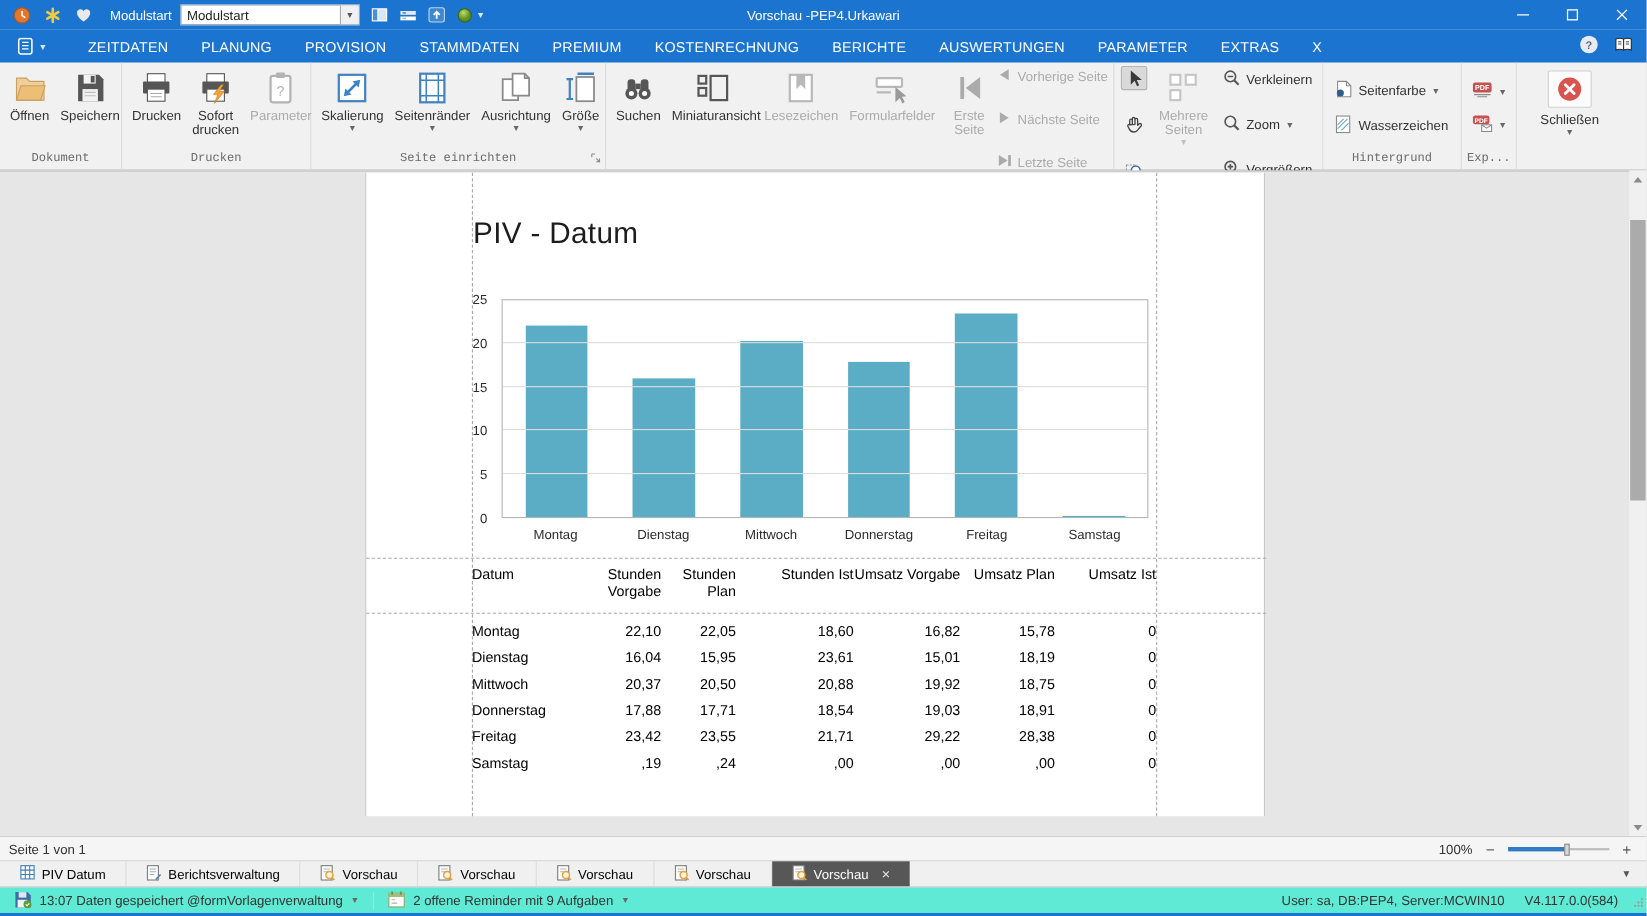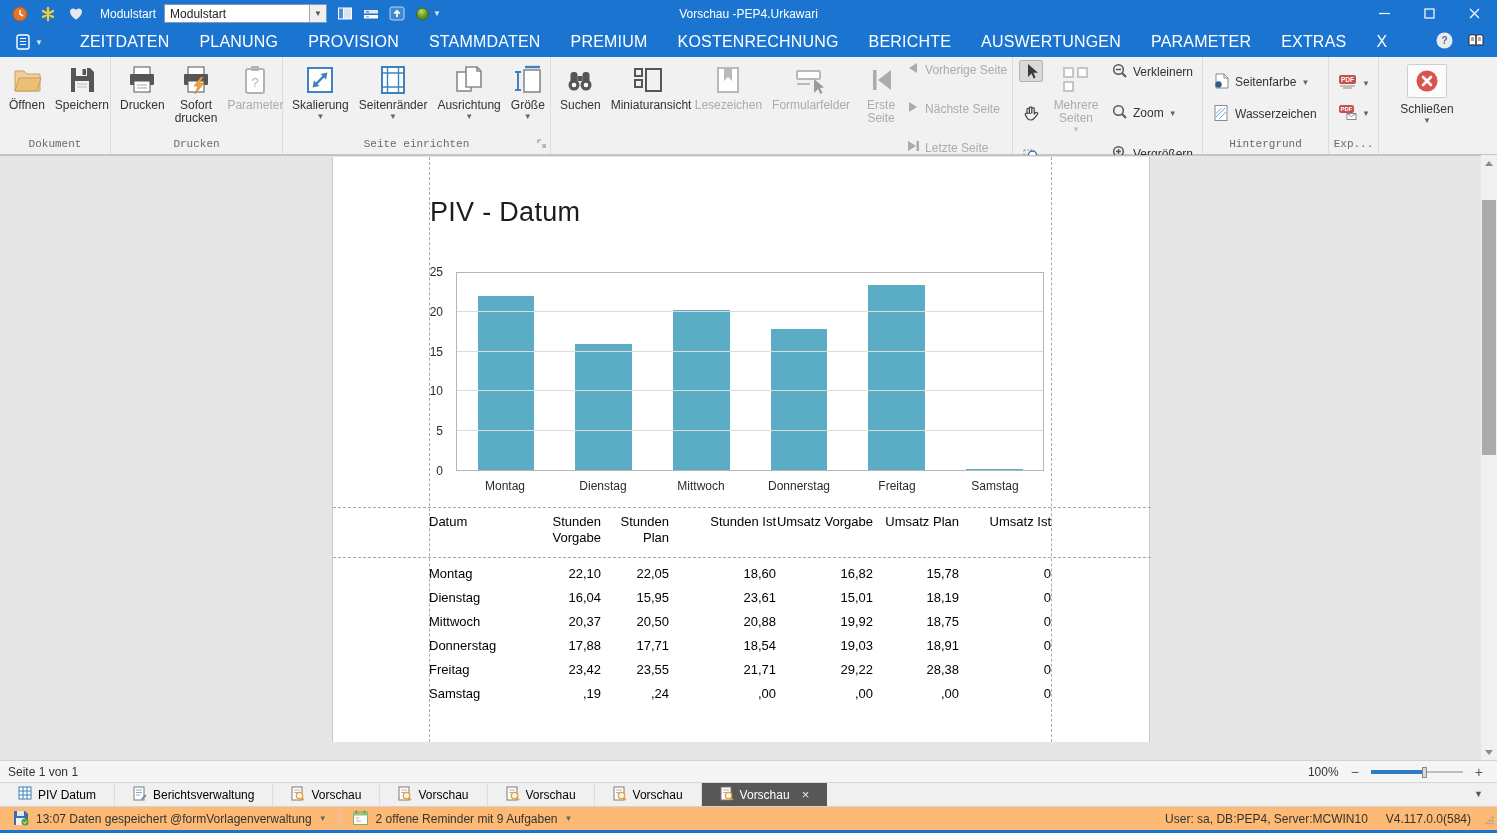--- a/index.html
+++ b/index.html
@@ -16,21 +16,21 @@
   .tb-tool{margin-left:10px;display:flex;align-items:center;}
   .tb-caret{color:#dce9f7;font-size:8px;margin-left:3px;}
   .win-title{position:absolute;left:0;right:0;text-align:center;font-size:12px;pointer-events:none;}
   .win-controls{position:absolute;right:0;top:0;height:27px;display:flex;}
   .win-btn{width:45px;height:27px;display:flex;align-items:center;justify-content:center;}
 
   
   .menubar{position:absolute;top:27px;left:0;width:1497px;height:30px;background:var(--titlebar-blue);display:flex;align-items:center;color:#fff;}
   .menu-launcher{margin-left:16px;display:flex;align-items:center;}
   #menu-items{display:flex;margin-left:22px;}
-  .menu-item{padding:0 15px;font-size:16px;letter-spacing:.2px;cursor:default;}
+  .menu-item{padding:0 15px;font-size:13px;letter-spacing:.2px;cursor:default;}
   .menu-right{position:absolute;right:12px;display:flex;gap:14px;align-items:center;}
 
   
   .ribbon{position:absolute;top:57px;left:0;width:1497px;height:98px;background:#f2f1f1;border-bottom:1px solid #c6c6c6;display:flex;}
   .rgroup{position:relative;border-right:1px solid #dcdcdc;display:flex;flex-direction:column;flex:0 0 auto;}
   .rgroup-body{flex:1;display:flex;align-items:stretch;padding:3px 4px 0 4px;}
   .rgroup-label{height:18px;line-height:16px;text-align:center;font-size:11px;color:#6b6b6b;font-family:Liberation Mono, monospace;}
   .rbtn{display:flex;flex-direction:column;align-items:center;justify-content:flex-start;padding:4px 5px 1px;font-size:12px;color:#333;text-align:center;border-radius:2px;}
   .rbtn .ric{height:32px;display:flex;align-items:center;justify-content:center;}
   .rbtn .lbl{line-height:13px;margin-top:3px;max-width:74px;}
@@ -90,21 +90,21 @@
   .zthumb{position:absolute;left:51px;top:1px;width:5px;height:11px;background:#d8d8d8;border:1px solid #8a8a8a;}
   .zbtn{color:#555;font-size:14px;line-height:14px;}
 
   .tabbar{position:absolute;top:782px;left:0;width:1497px;height:24px;background:#f0f0f0;border-top:1px solid #d8d8d8;display:flex;align-items:stretch;}
   #tabs{display:flex;}
   .tab{display:flex;align-items:center;gap:6px;padding:0 18px;font-size:12px;color:#000000;border-right:1px solid #ddd;}
   .tab.active{background:var(--tab-active);color:#fff;border-right:none;}
   .tab-close{margin-left:6px;font-size:13px;color:#e8e8e8;}
   .tab-overflow{position:absolute;right:14px;top:6px;color:#555;font-size:9px;}
 
-  .bottombar{position:absolute;top:806px;left:0;width:1497px;height:24px;background:#fdba74;border-top:1px solid #d2d2d2;display:flex;align-items:center;font-size:12px;color:#333;}
+  .bottombar{position:absolute;top:806px;left:0;width:1497px;height:24px;background:#5eead4;border-top:1px solid #d2d2d2;display:flex;align-items:center;font-size:12px;color:#333;}
   .bb-seg{display:flex;align-items:center;gap:7px;padding:0 12px;height:100%;}
   .bb-sep{width:1px;height:16px;background:#cfcfcf;}
   .bb-right{position:absolute;right:26px;display:flex;gap:18px;}
   .grip{position:absolute;right:3px;bottom:2px;}
   .blueline{position:absolute;top:830px;left:0;width:1497px;height:3px;background:var(--titlebar-blue);}
 </style>
 </head>
 <body>
 
 <div class="titlebar">

